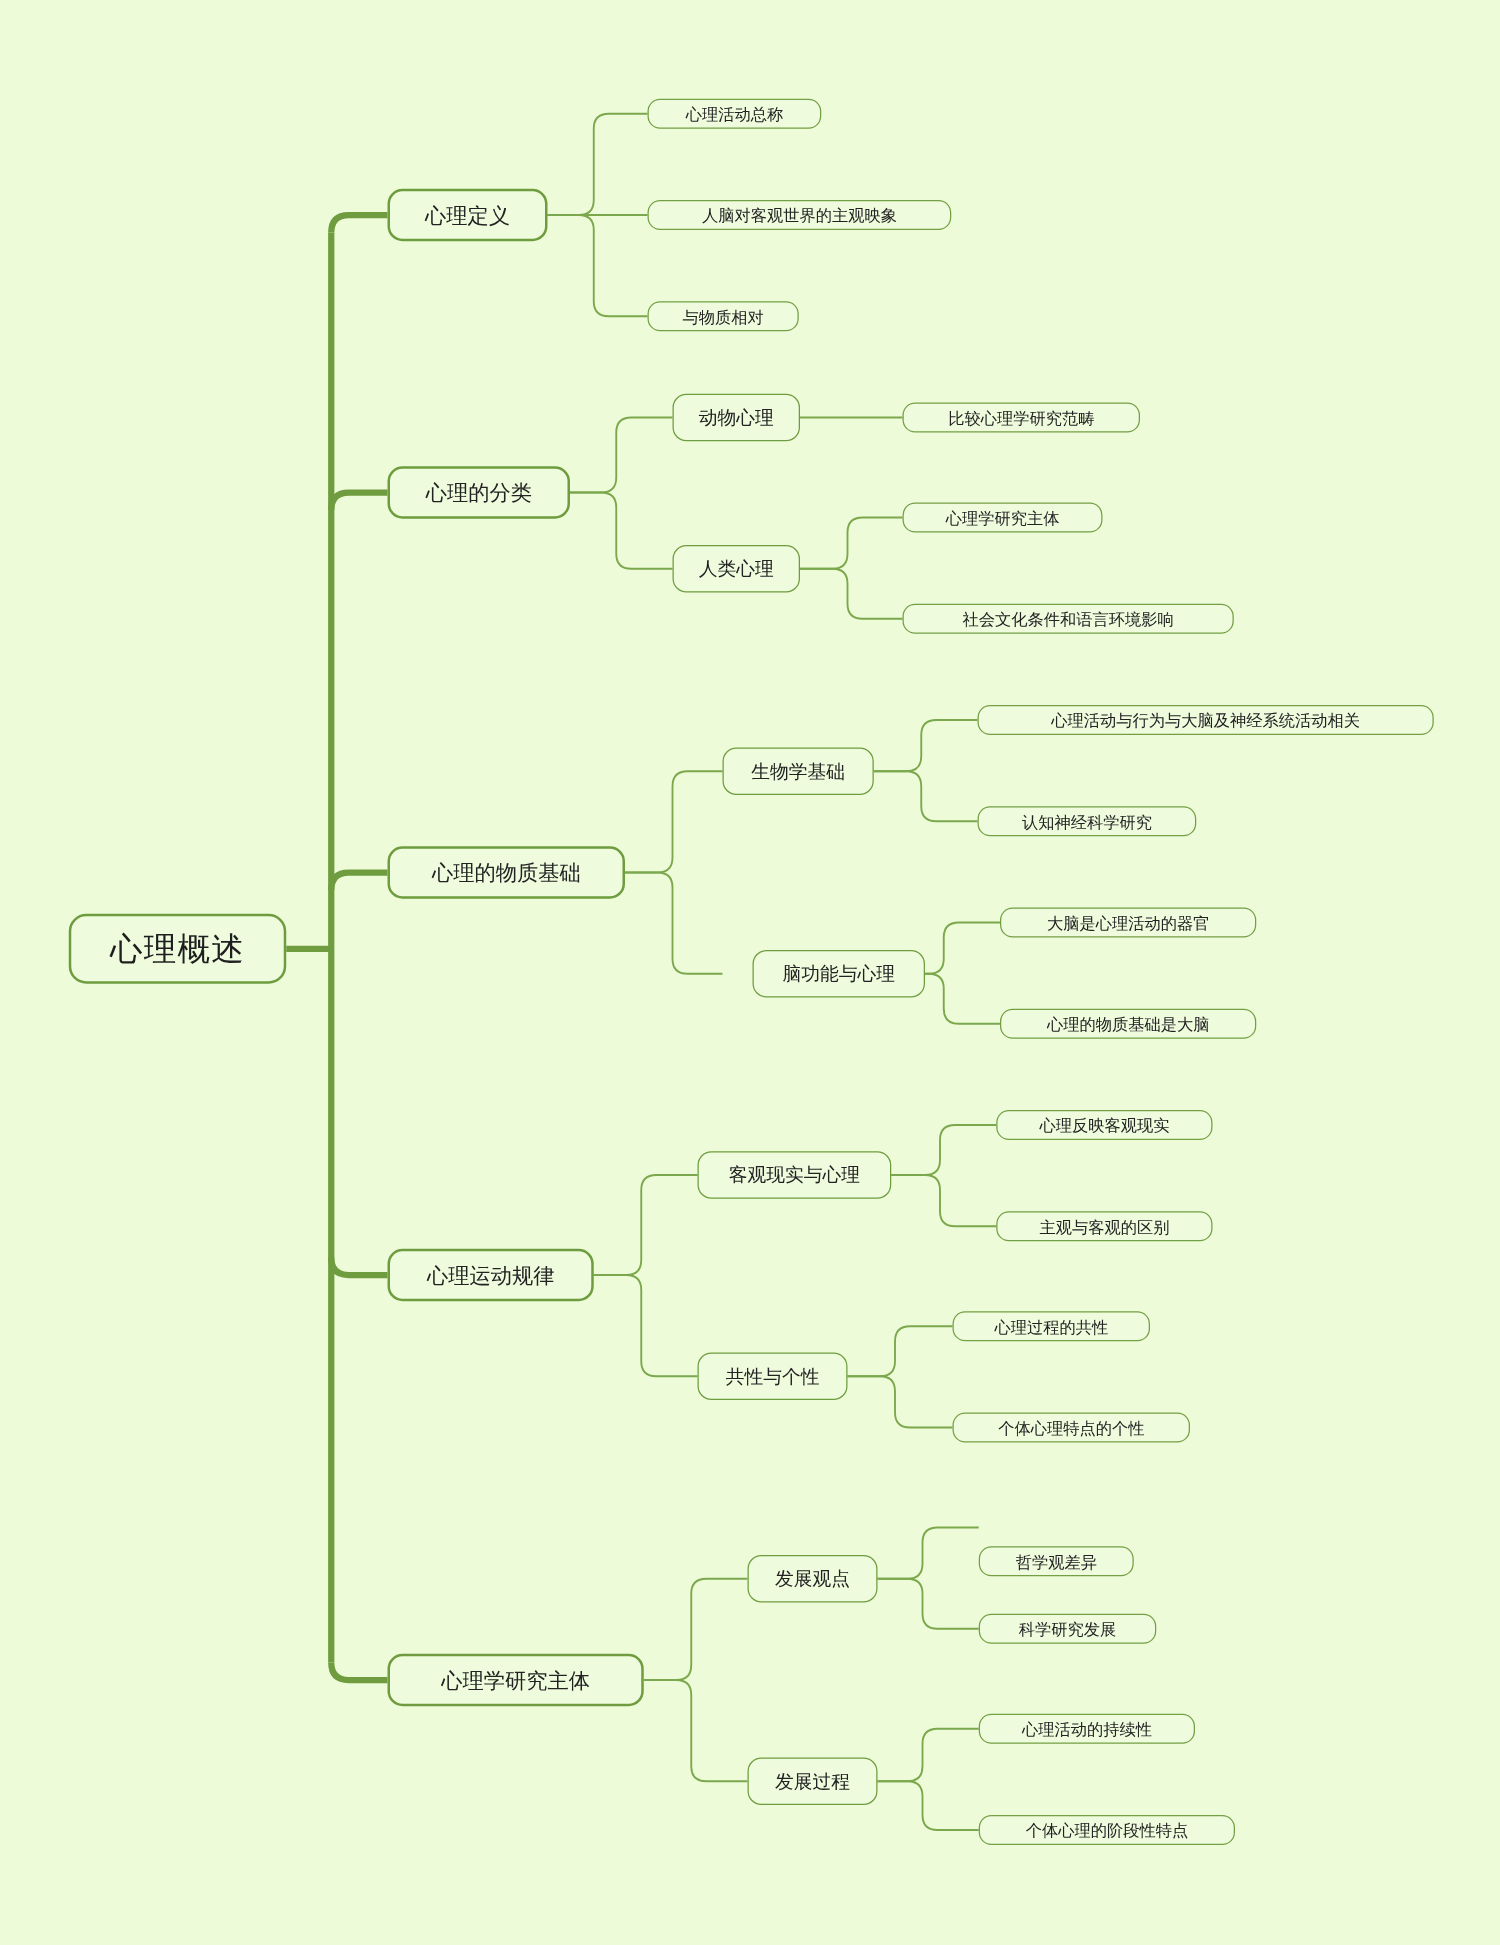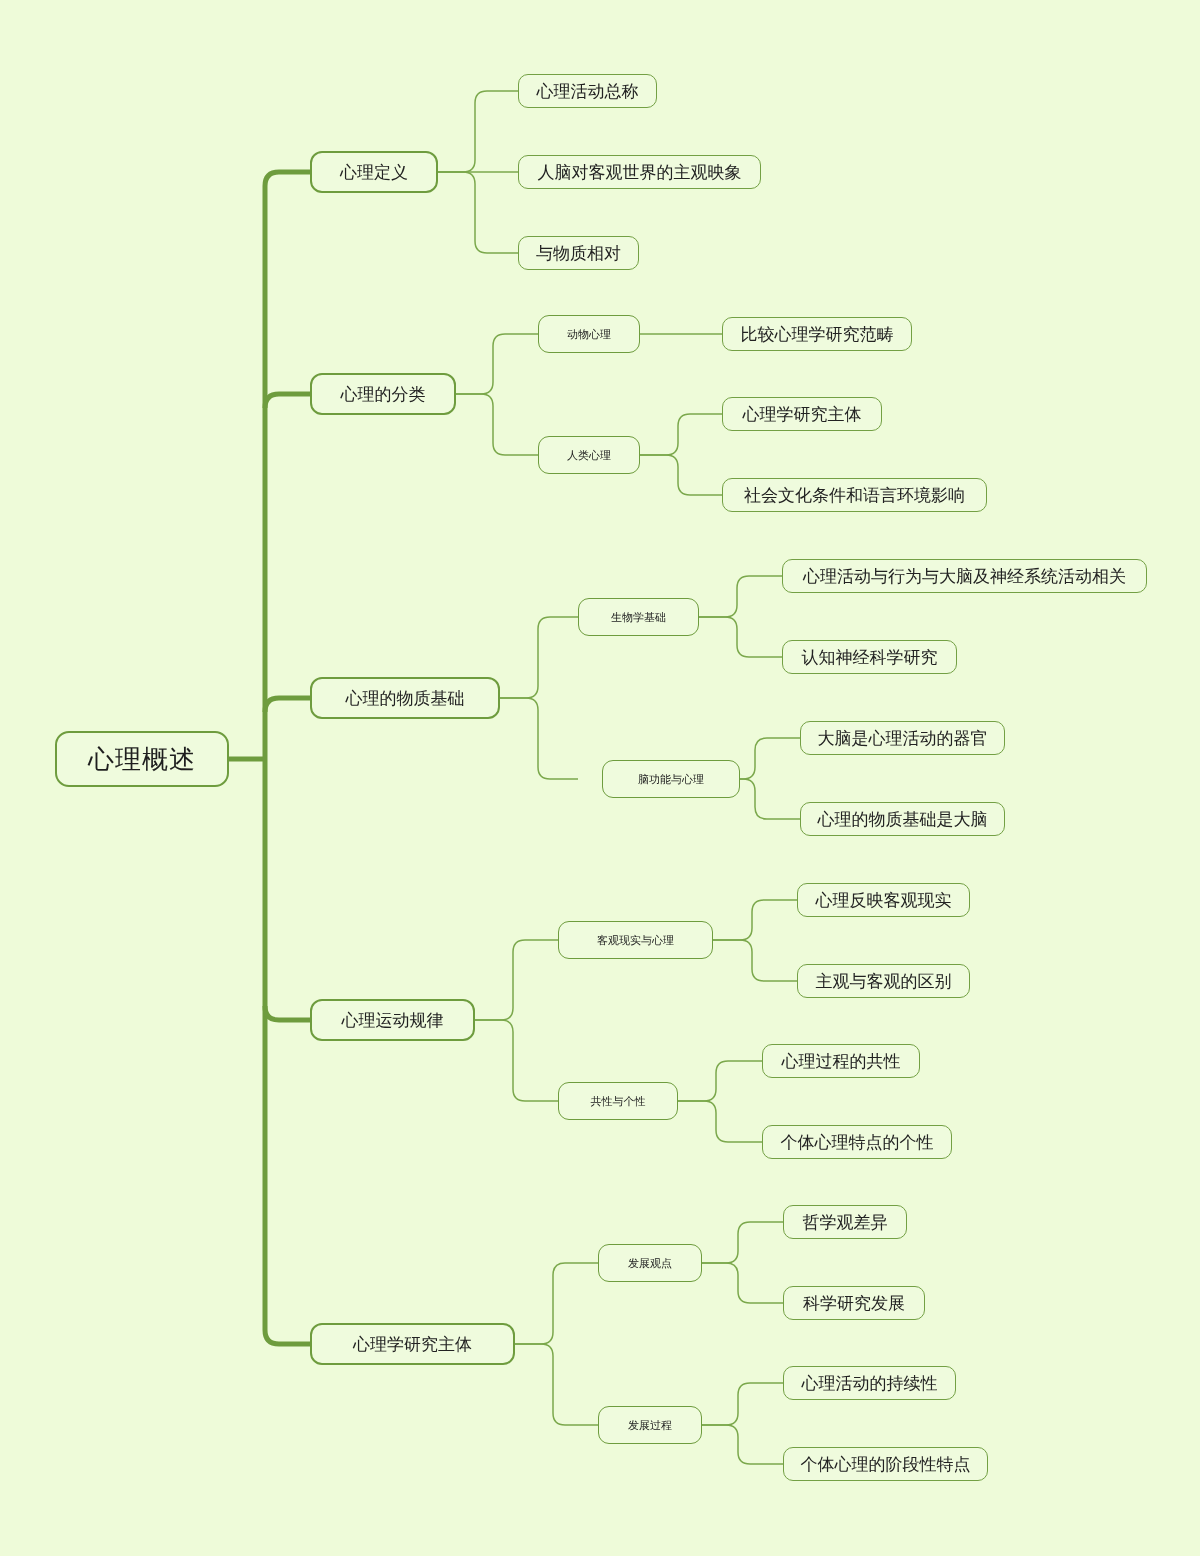--- a/index.html
+++ b/index.html
@@ -46,30 +46,30 @@
   .node.lvl1 {
     border: 2px solid #6e9c3e;
     border-radius: 12px;
     font-size: 17px;
     padding: 0 14px;
     height: 42px;
   }
   .node.lvl2 {
     border: 1.8px solid #6e9c3e;
     border-radius: 11px;
-    font-size: 11px;
+    font-size: 15px;
     padding: 0 8px;
     height: 38px;
   }
   .node.lvl3 {
     border: 1.4px solid #73a044;
     border-radius: 10px;
-    font-size: 17px;
+    font-size: 13px;
     padding: 0 16px;
-    height: 34px;
+    height: 24px;
   }
 </style>
 </head>
 <body>
 
 <div id="canvas">
   <svg id="wires" viewBox="0 0 1200 1556" preserveAspectRatio="none">
       <path d="M 229 759 L 265 759" fill="none" stroke="#6e9c3e" stroke-width="5" stroke-linecap="butt" stroke-linejoin="round"></path>
       <path d="M 265 186 L 265 1330" fill="none" stroke="#6e9c3e" stroke-width="5" stroke-linecap="butt" stroke-linejoin="round"></path>
       <path d="M 265 186 Q 265 172 279 172 L 310 172" fill="none" stroke="#6e9c3e" stroke-width="5" stroke-linecap="butt" stroke-linejoin="round"></path>
@@ -179,21 +179,21 @@
       </div>
       <div class="node lvl3" style="left: 762px; top: 1142px; width: 190px;">
         <span>个体心理特点的个性</span>
       </div>
       <div class="node lvl1" style="left: 310px; top: 1344px; width: 205px;">
         <span>心理学研究主体</span>
       </div>
       <div class="node lvl2" style="left: 598px; top: 1263px; width: 104px;">
         <span>发展观点</span>
       </div>
-      <div class="node lvl3" style="left: 783px; top: 1222px; width: 124px; text-align: center;">
+      <div class="node lvl3" style="left: 783px; top: 1249px; width: 124px; text-align: center;">
         <span>哲学观差异</span>
       </div>
       <div class="node lvl3" style="left: 783px; top: 1303px; width: 142px;">
         <span>科学研究发展</span>
       </div>
       <div class="node lvl2" style="left: 598px; top: 1425px; width: 104px;">
         <span>发展过程</span>
       </div>
       <div class="node lvl3" style="left: 783px; top: 1383px; width: 173px;">
         <span>心理活动的持续性</span>

